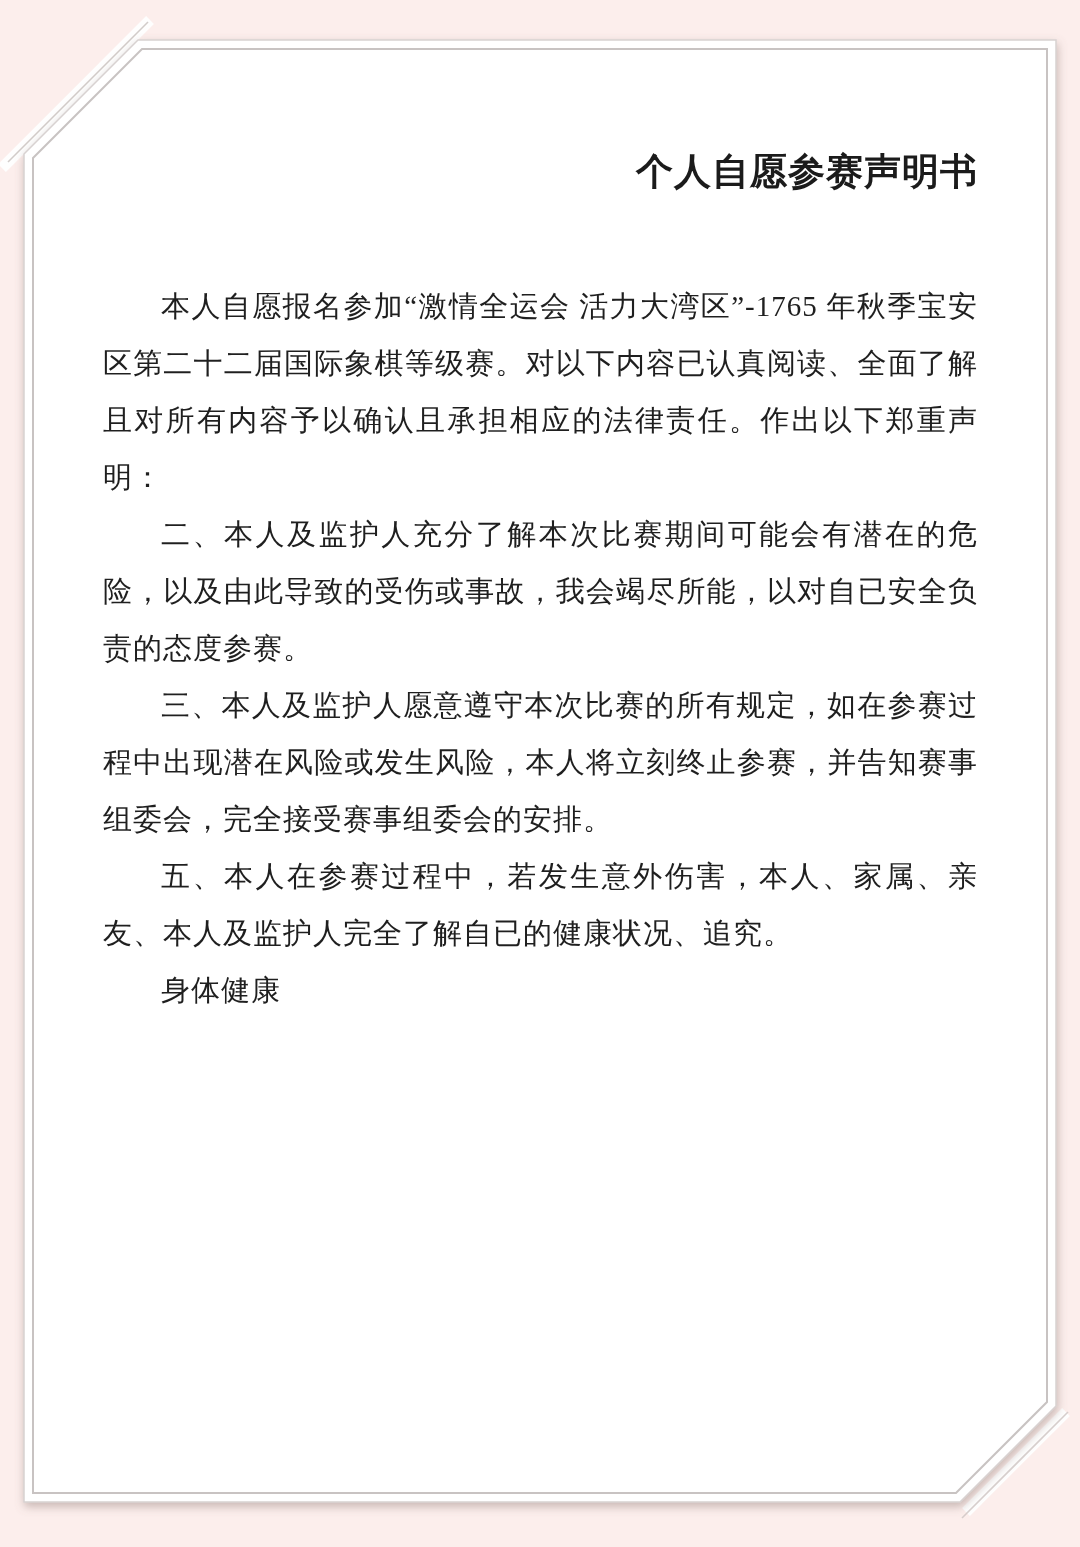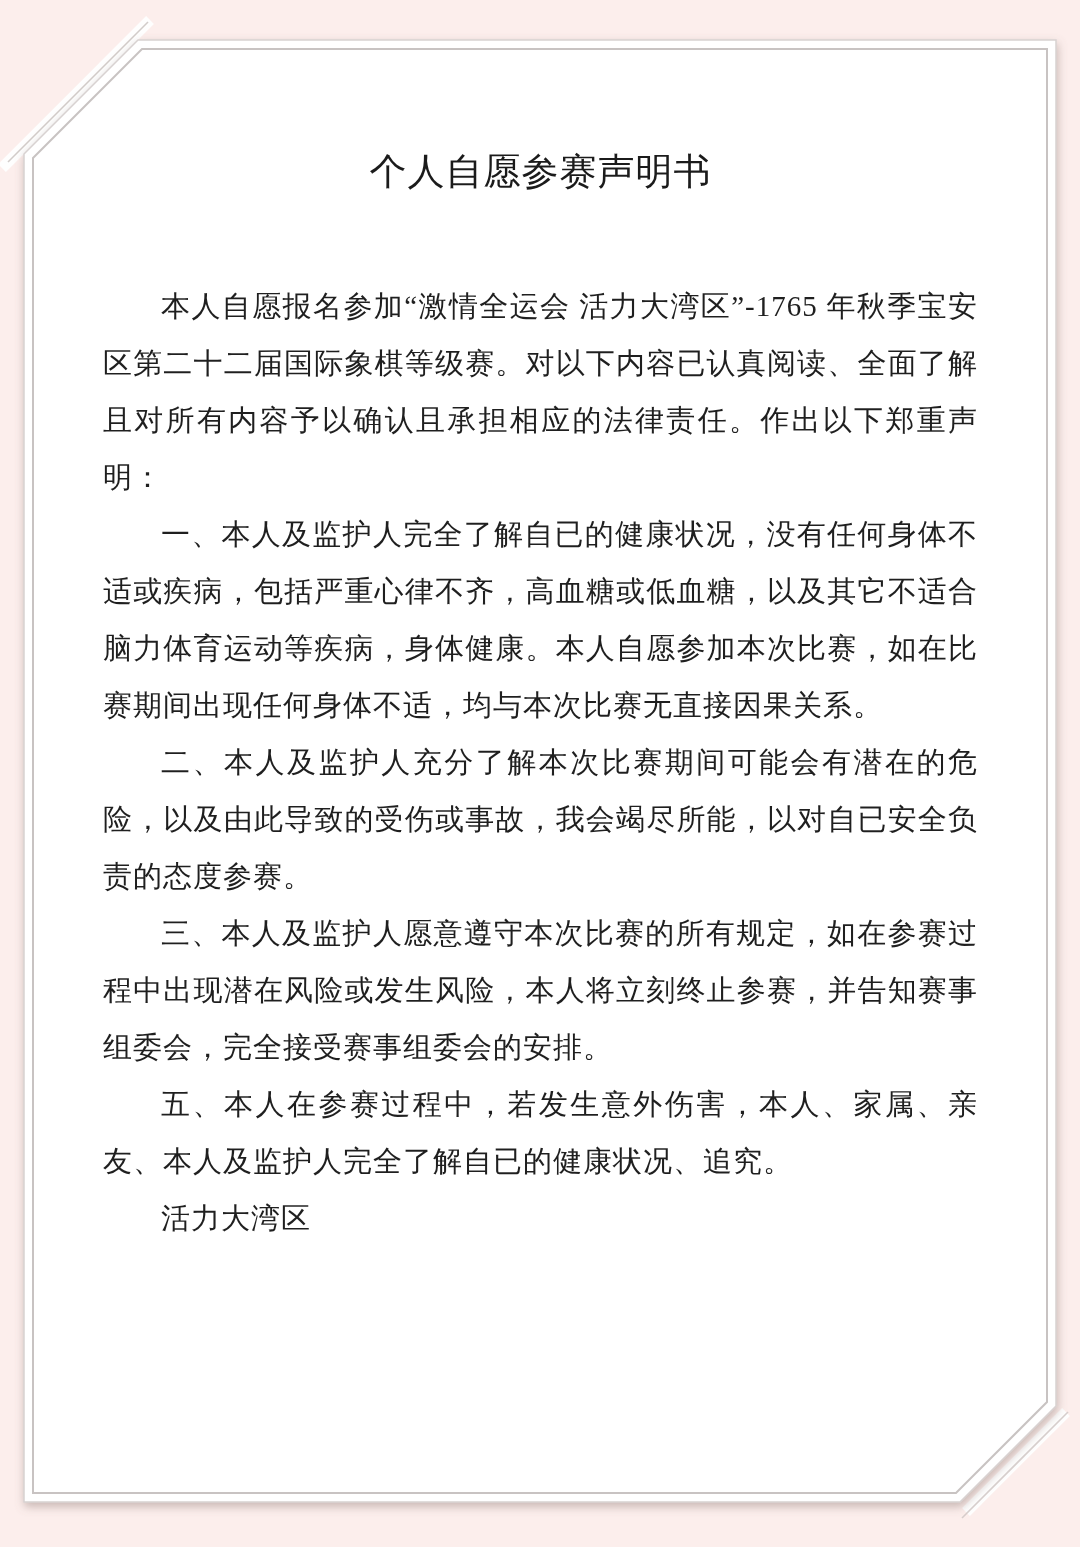--- a/index.html
+++ b/index.html
@@ -13,22 +13,22 @@
   .stage{position:absolute;inset:0;width:1080px;height:1547px;}
   .frame-svg{position:absolute;left:0;top:0;width:1080px;height:1547px;display:block;}
   .content{
     position:absolute;
     left:103px;top:40px;width:875px;
     color:#202020;
   }
   .doc-title{
     margin:108px 0 0 0;
     font-size:37px;line-height:48px;
-    font-weight:400;
-    text-align:center;
+    font-weight:700;
+    text-align:right;
     letter-spacing:1px;
     color:#1b1b1b;
   }
   .paras{margin-top:82px;}
   .para{
     margin:0;padding:0;
     font-size:29px;line-height:57px;
     letter-spacing:1px;
     text-align:justify;
     text-indent:2em;
@@ -56,21 +56,20 @@
 
     <path d="M 24,154 L 138,40 L 1056,40 L 1056,1406 L 960,1502 L 24,1502 Z" fill="#ffffff" stroke="#d8d2d1" stroke-width="1.5" filter="url(#pageShadow)"></path>
 
     <path d="M 33,158 L 142,49 L 1047,49 L 1047,1402 L 956,1493 L 33,1493 Z" fill="none" stroke="#c2bcbb" stroke-width="2" opacity="0.9"></path>
   </svg>
 
   <div class="content">
     <h1 class="doc-title">个人自愿参赛声明书</h1>
     <div class="paras">
         <p class="para">本人自愿报名参加“激情全运会 活力大湾区”-1765 年秋季宝安区第二十二届国际象棋等级赛。对以下内容已认真阅读、全面了解且对所有内容予以确认且承担相应的法律责任。作出以下郑重声明：</p>
-        <p class="para">一、本人及监护人完全了解自已的健康状况，没有任何身体不适或疾病，包括严重心律不齐，高血糖或低血糖，以及其它不适合脑力体育运动等疾病，身体健康。本人自愿参加本次比赛，如在比赛期间出现任何身体不适，均与本次比赛无直接因果关系。</p>
         <p class="para">二、本人及监护人充分了解本次比赛期间可能会有潜在的危险，以及由此导致的受伤或事故，我会竭尽所能，以对自已安全负责的态度参赛。</p>
         <p class="para">三、本人及监护人愿意遵守本次比赛的所有规定，如在参赛过程中出现潜在风险或发生风险，本人将立刻终止参赛，并告知赛事组委会，完全接受赛事组委会的安排。</p>
         <p class="para">五、本人在参赛过程中，若发生意外伤害，本人、家属、亲友、本人及监护人完全了解自已的健康状况、追究。</p>
-        <p class="para">活力大湾区</p>
+        <p class="para">身体健康</p>
       </div>
   </div>
 
 </div>
 
 </body></html>

